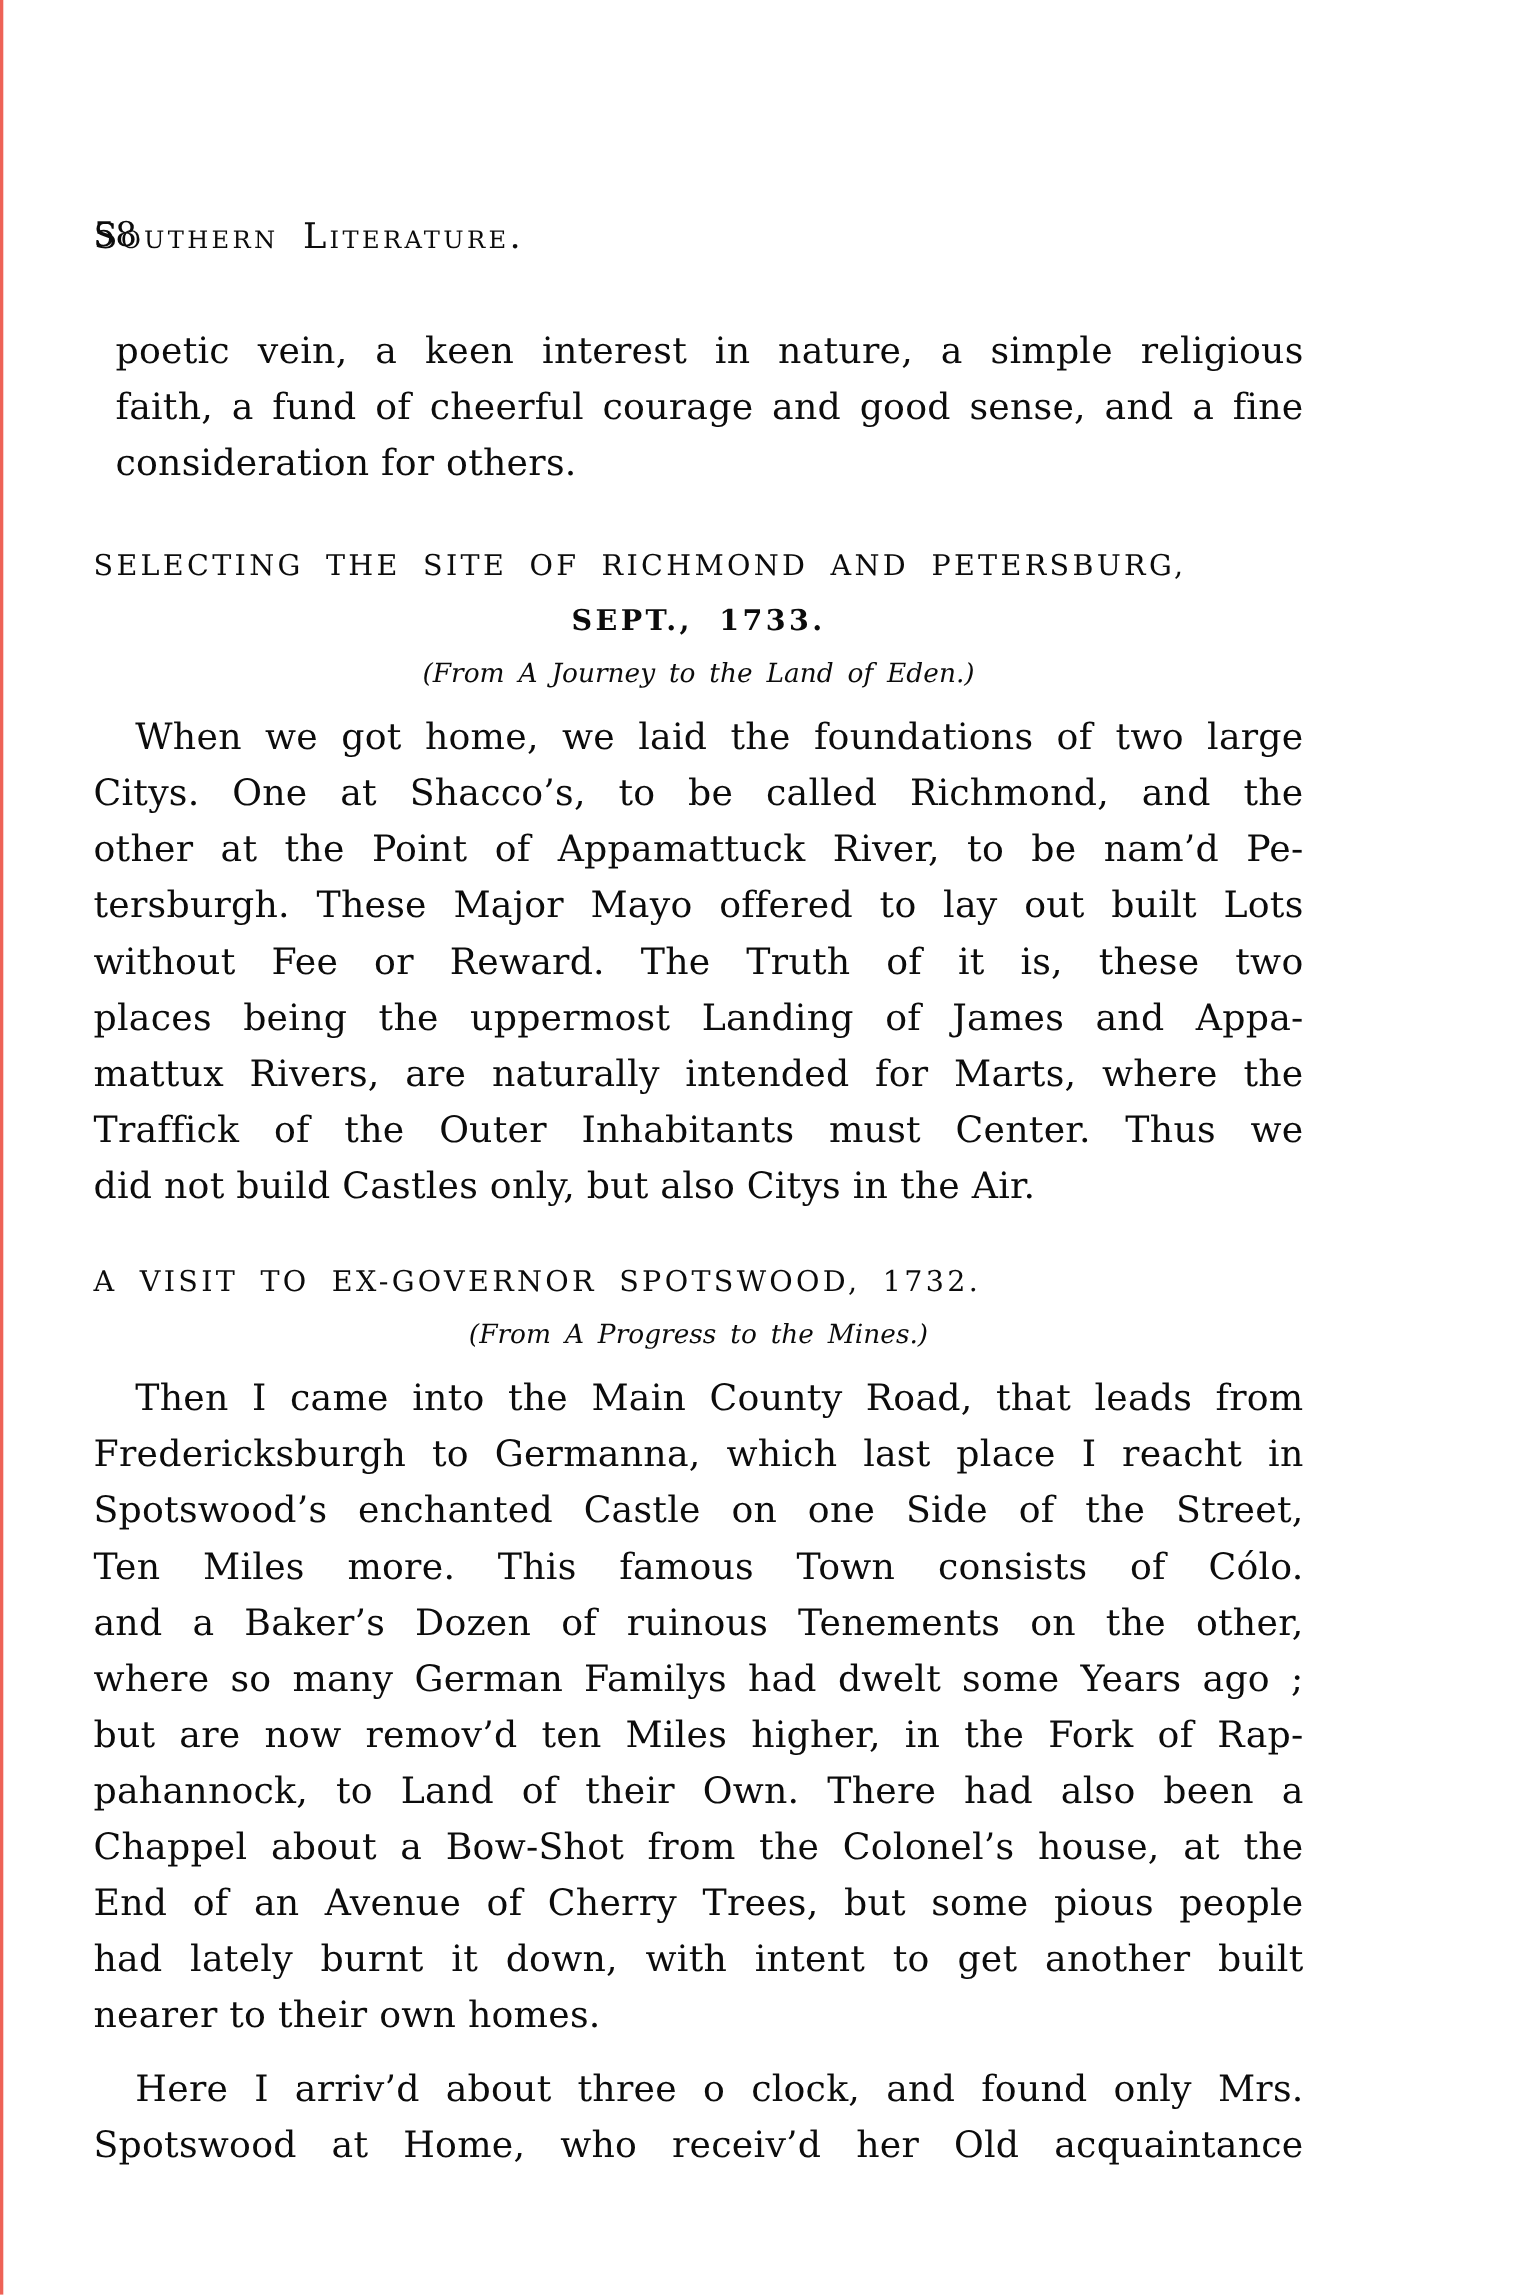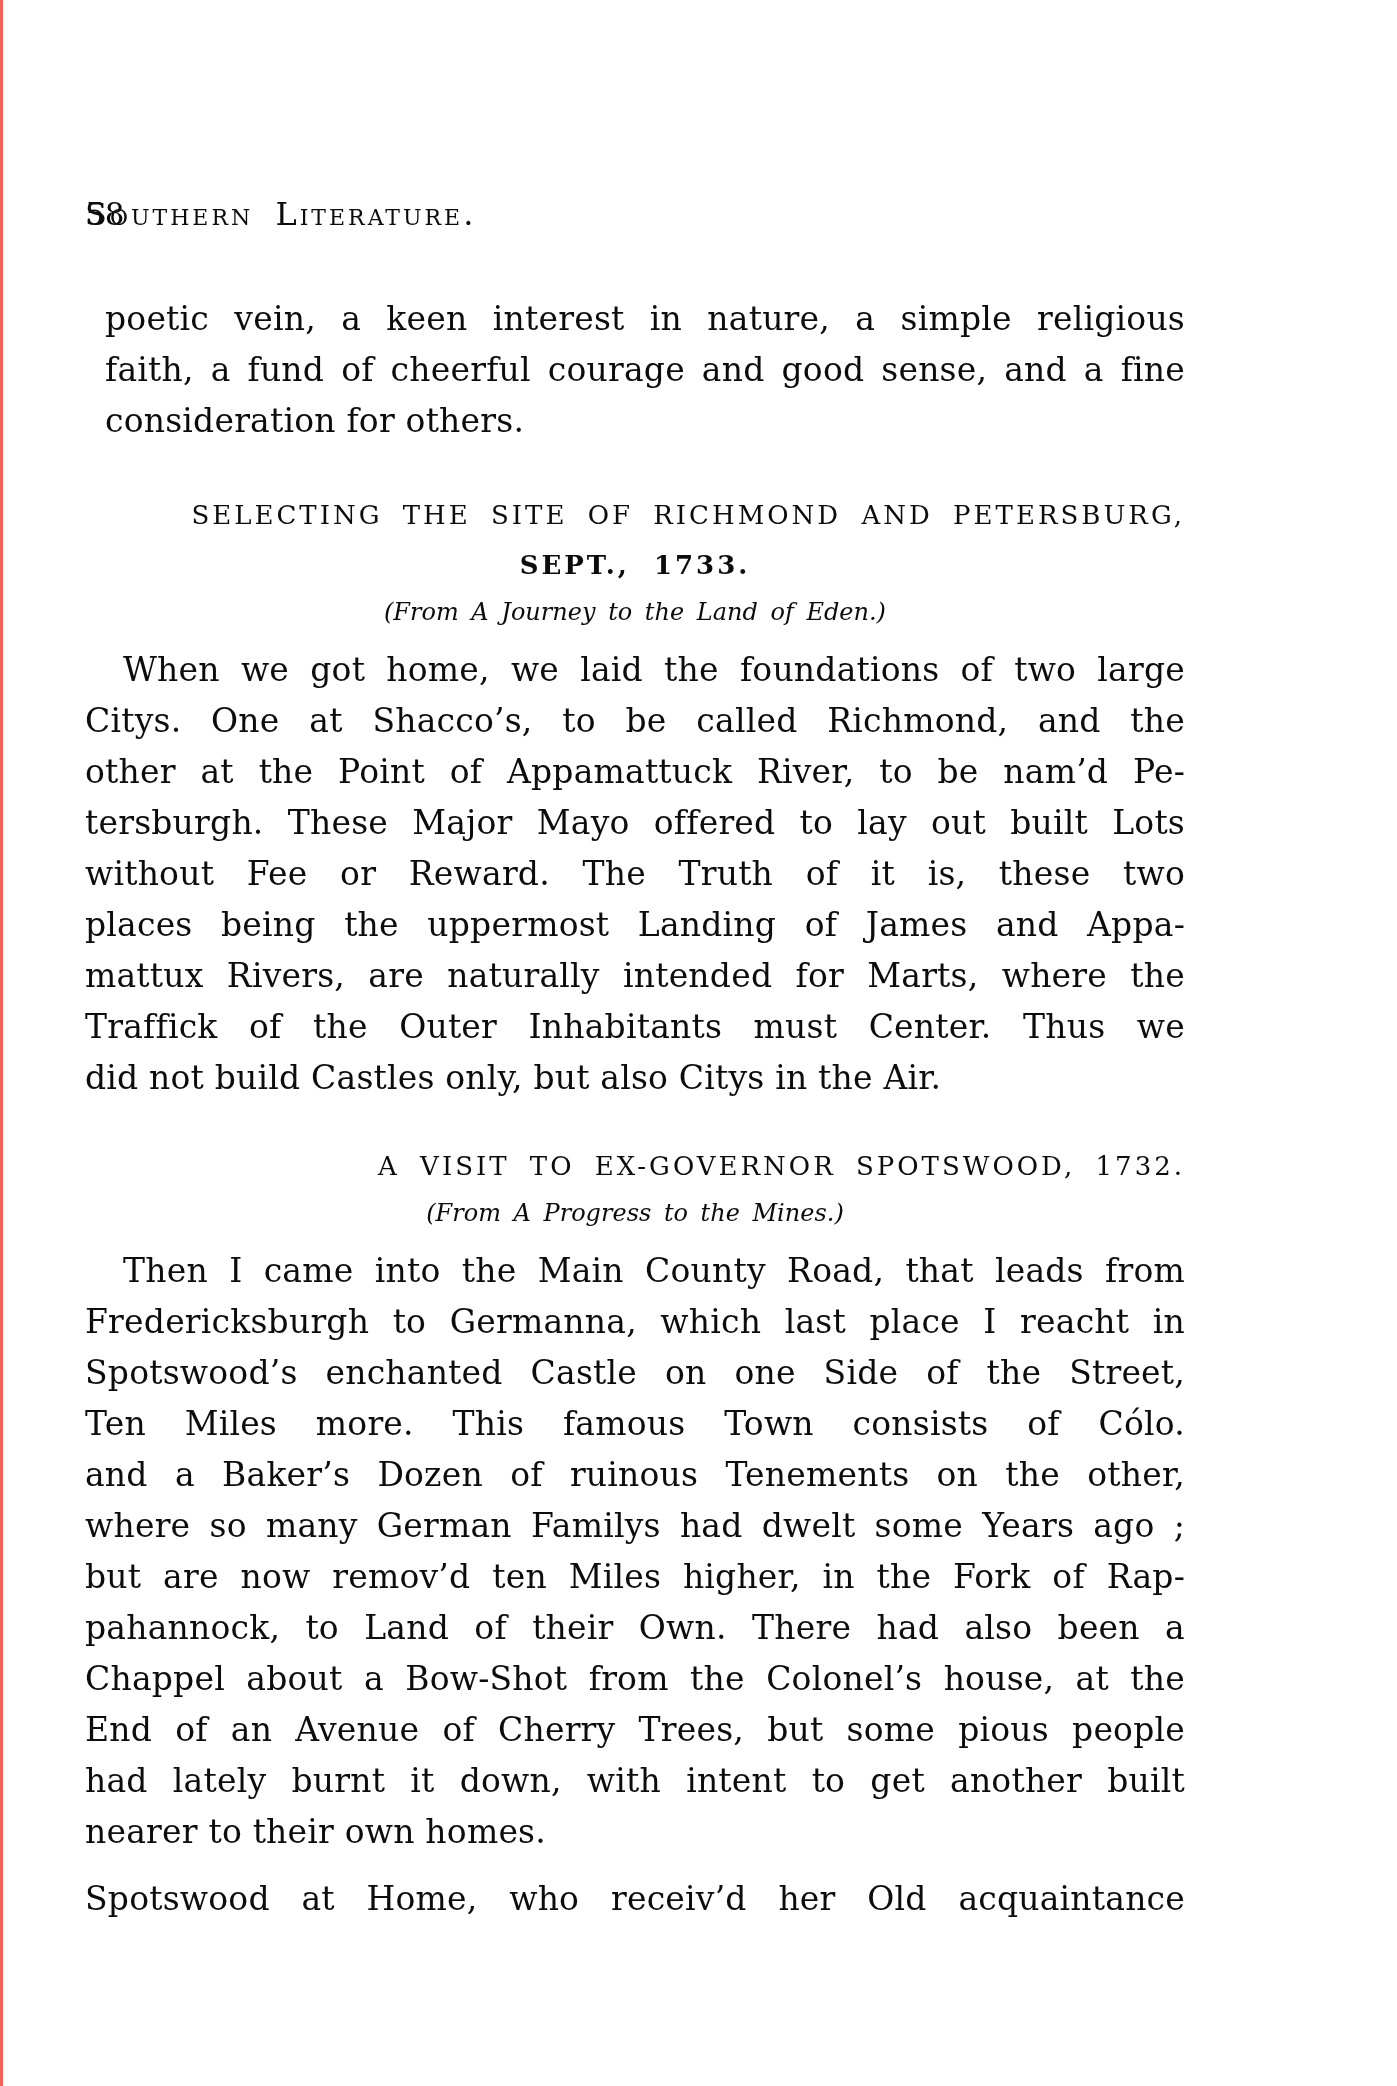--- a/index.html
+++ b/index.html
@@ -53,21 +53,21 @@
     margin-top: 16px;
   }
   .para:first-of-type { margin-top: 0; margin-left: 20px; }
   .line { min-height: 51px; }
   .line.fill {
     text-align: justify;
     text-align-last: justify;
   }
   .line.indent { padding-left: 38px; }
   .heading {
-    text-align: right;
+    text-align: left;
     font-size: 26px;
     line-height: 34px;
     letter-spacing: 3px;
     word-spacing: 9px;
     margin-top: 52px;
   }
   .heading.second { margin-top: 46px; }
   .subheading {
     text-align: center;
     font-size: 26px;
@@ -126,16 +126,17 @@
         <div class="line fill">and a Baker’s Dozen of ruinous Tenements on the other,</div>
         <div class="line fill">where so many German Familys had dwelt some Years ago ;</div>
         <div class="line fill">but are now remov’d ten Miles higher, in the Fork of Rap-</div>
         <div class="line fill">pahannock, to Land of their Own.  There had also been a</div>
         <div class="line fill">Chappel about a Bow-Shot from the Colonel’s house, at the</div>
         <div class="line fill">End of an Avenue of Cherry Trees, but some pious people</div>
         <div class="line fill">had lately burnt it down, with intent to get another built</div>
         <div class="line">nearer to their own homes.</div>
       </div>
       <div class="para">
+        <div class="line fill indent">Here I arriv’d about three o clock, and found only Mrs.</div>
         <div class="line fill">Spotswood at Home, who receiv’d her Old acquaintance</div>
       </div>
     </div>
 </div>
 
 </body></html>

